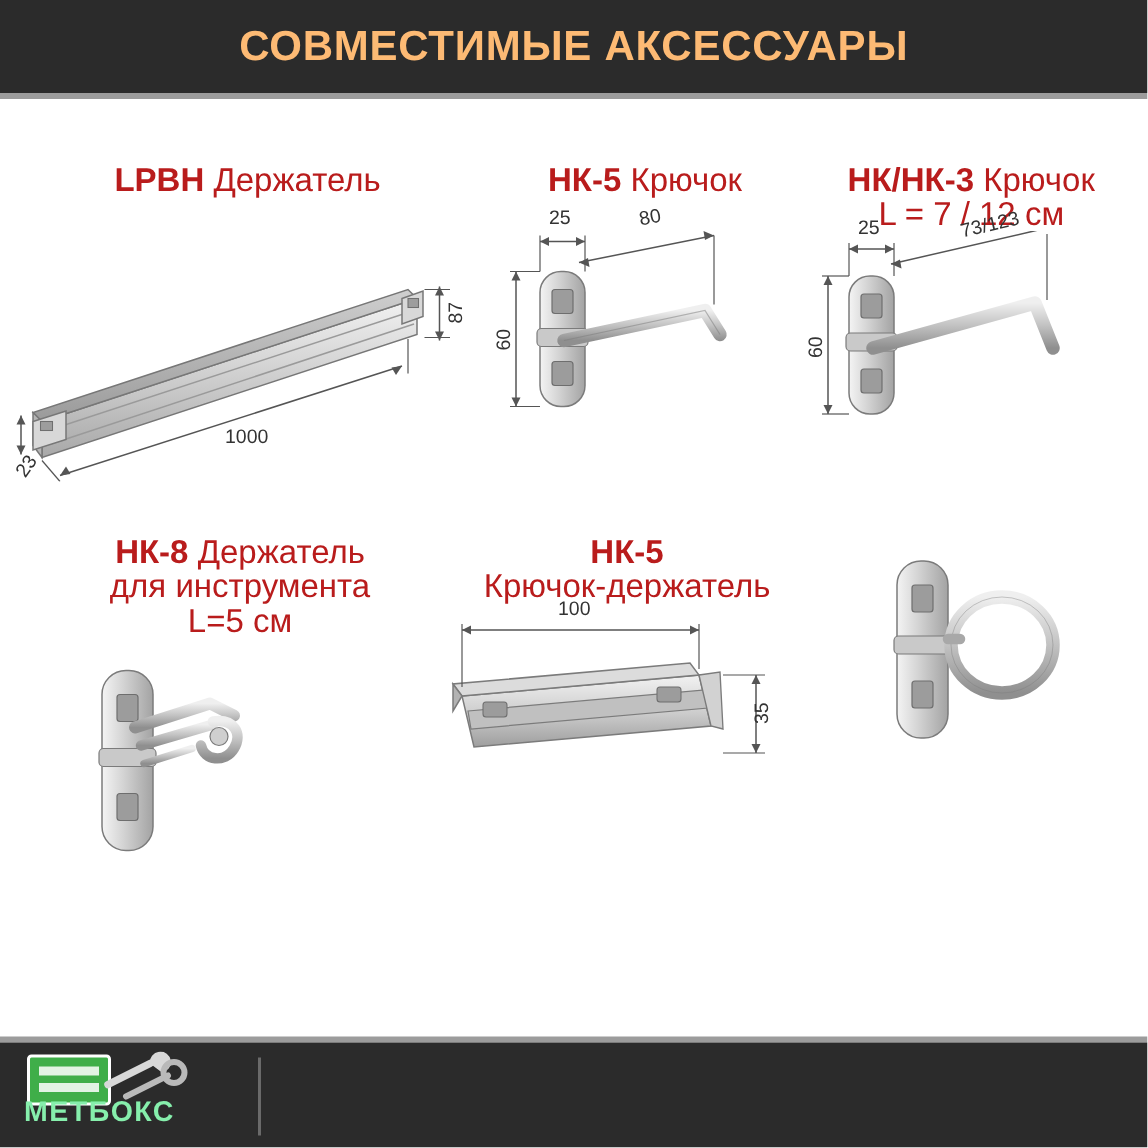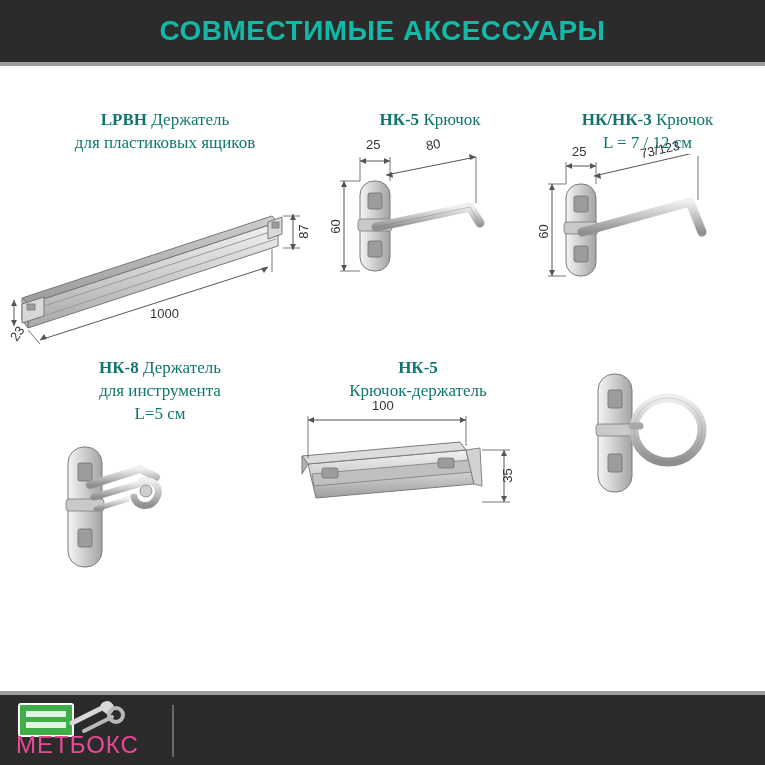--- a/index.html
+++ b/index.html
@@ -27,21 +27,21 @@
     left: 0;
     top: 0;
     width: 765px;
     height: 62px;
     background: #2b2b2b;
     display: flex;
     align-items: center;
     justify-content: center;
   }
   .header-title {
-    color: #14b8a6;
+    color: #fdba74;
     font-size: 28px;
     font-weight: bold;
     letter-spacing: 0.5px;
     text-align: left;
   }
   .header-rule {
     position: absolute;
     left: 0;
     top: 62px;
     width: 765px;
@@ -56,24 +56,23 @@
     top: 66px;
     width: 765px;
     height: 625px;
   }
   .cell {
     position: absolute;
     box-sizing: border-box;
   }
   .cell-title {
     text-align: center;
-    font-size: 17px;
+    font-size: 22px;
     line-height: 23px;
-    color: #0f766e;
-    font-family: Liberation Serif, serif;
+    color: #b91c1c;
   }
   .cell-title .code {
     font-weight: bold;
   }
   .cell-title .sub {
     display: block;
   }
   .figure {
     position: relative;
     width: 100%;
@@ -162,23 +161,23 @@
     position: absolute;
     left: 54px;
     top: 0px;
     width: 70px;
     height: 34px;
   }
   .logo-text {
     position: absolute;
     left: 4px;
     top: 30px;
-    color: #ec4899;
-    font-size: 24px;
-    font-weight: normal;
+    color: #86efac;
+    font-size: 19px;
+    font-weight: bold;
     letter-spacing: 1px;
   }
   .logo-divider {
     position: absolute;
     left: 172px;
     top: 705px;
     width: 2px;
     height: 52px;
     background: #6a6a6a;
   }
@@ -192,21 +191,20 @@
     <div class="header-title">СОВМЕСТИМЫЕ АКСЕССУАРЫ</div>
   </div>
   <div class="header-rule"></div>
 
   <div class="grid">
 
     <div class="cell" id="cell-lpbh">
       <div class="cell-title">
         <span class="code">LPBH</span>
         <span>Держатель</span>
-        <span class="sub">для пластиковых ящиков</span>
       </div>
       <div class="figure" style="height:190px;">
         <svg width="310" height="190" viewBox="0 0 310 190">
           <defs>
             <linearGradient id="gLp" x1="0" y1="0" x2="0" y2="1">
               <stop offset="0%" stop-color="#f2f2f2"></stop>
               <stop offset="45%" stop-color="#d2d2d2"></stop>
               <stop offset="100%" stop-color="#a8a8a8"></stop>
             </linearGradient>
             <linearGradient id="gLp2" x1="0" y1="0" x2="0" y2="1">

